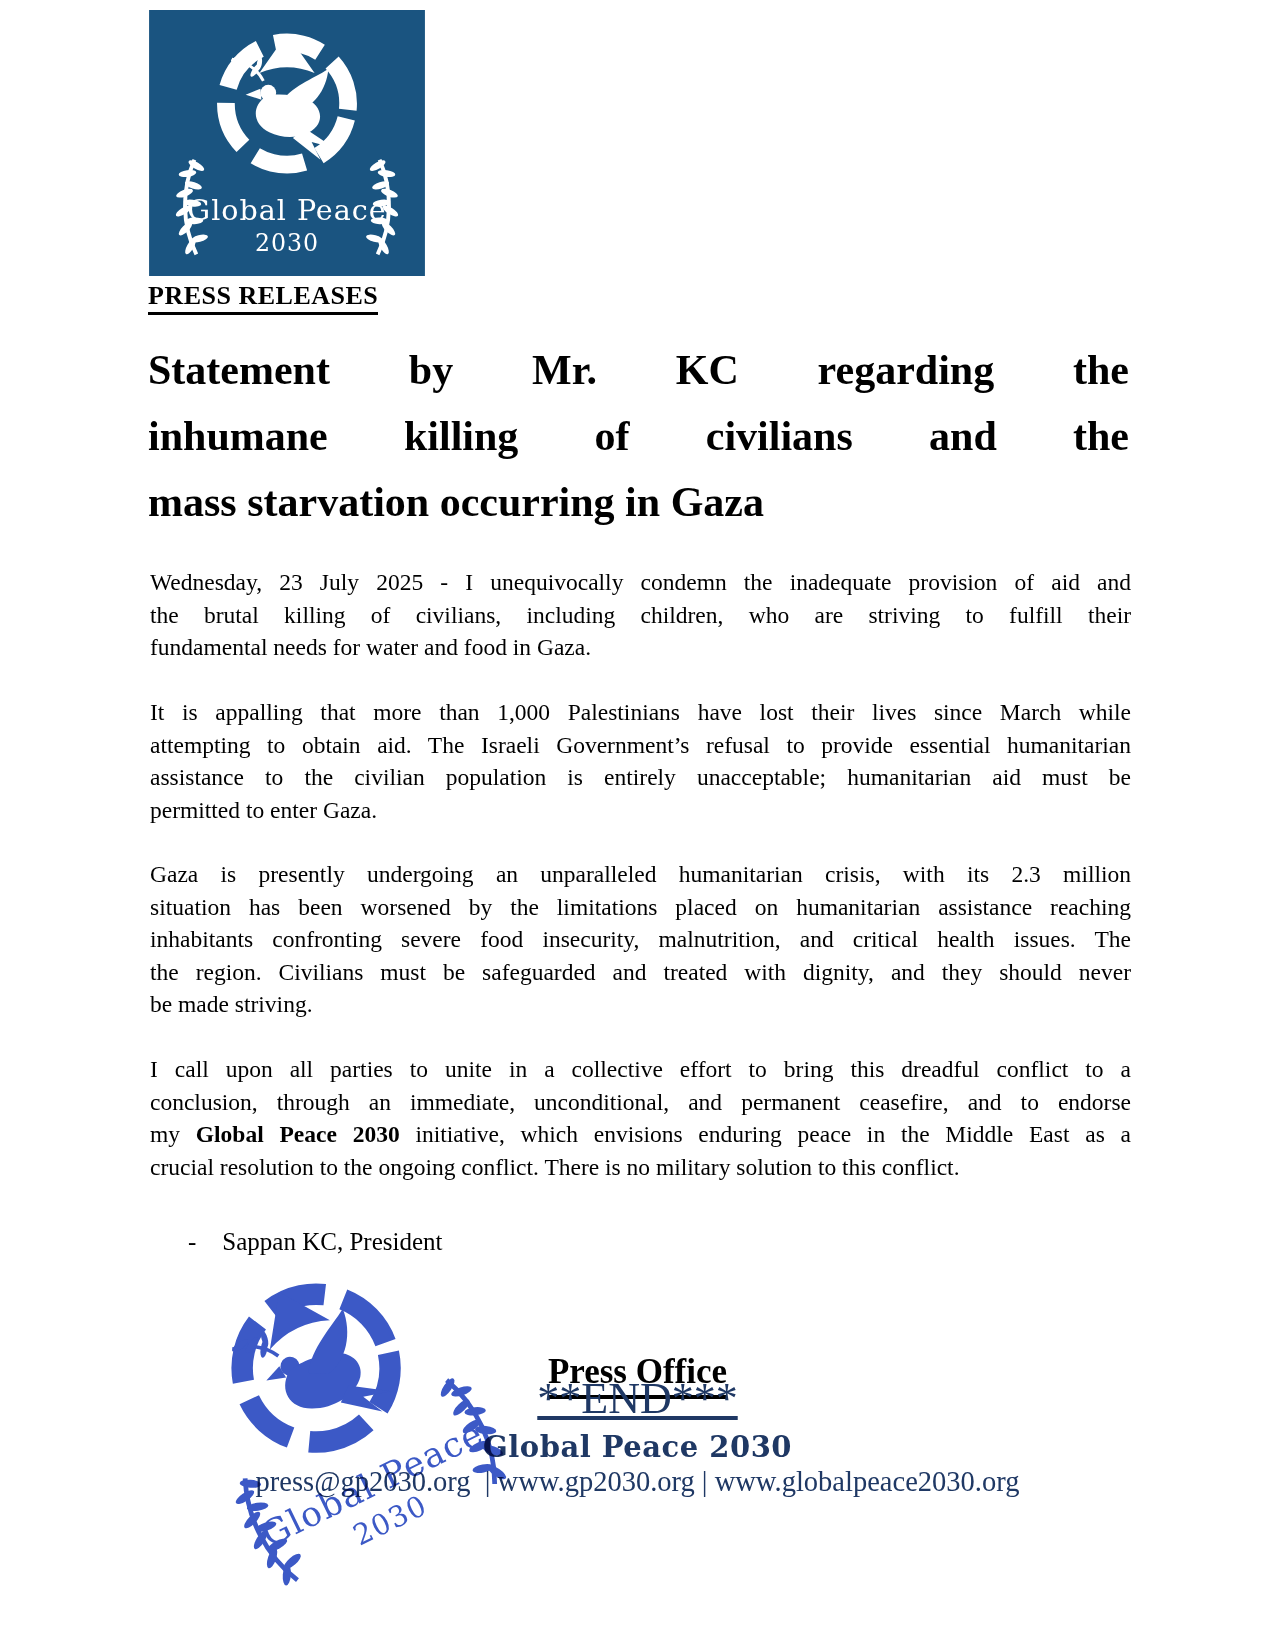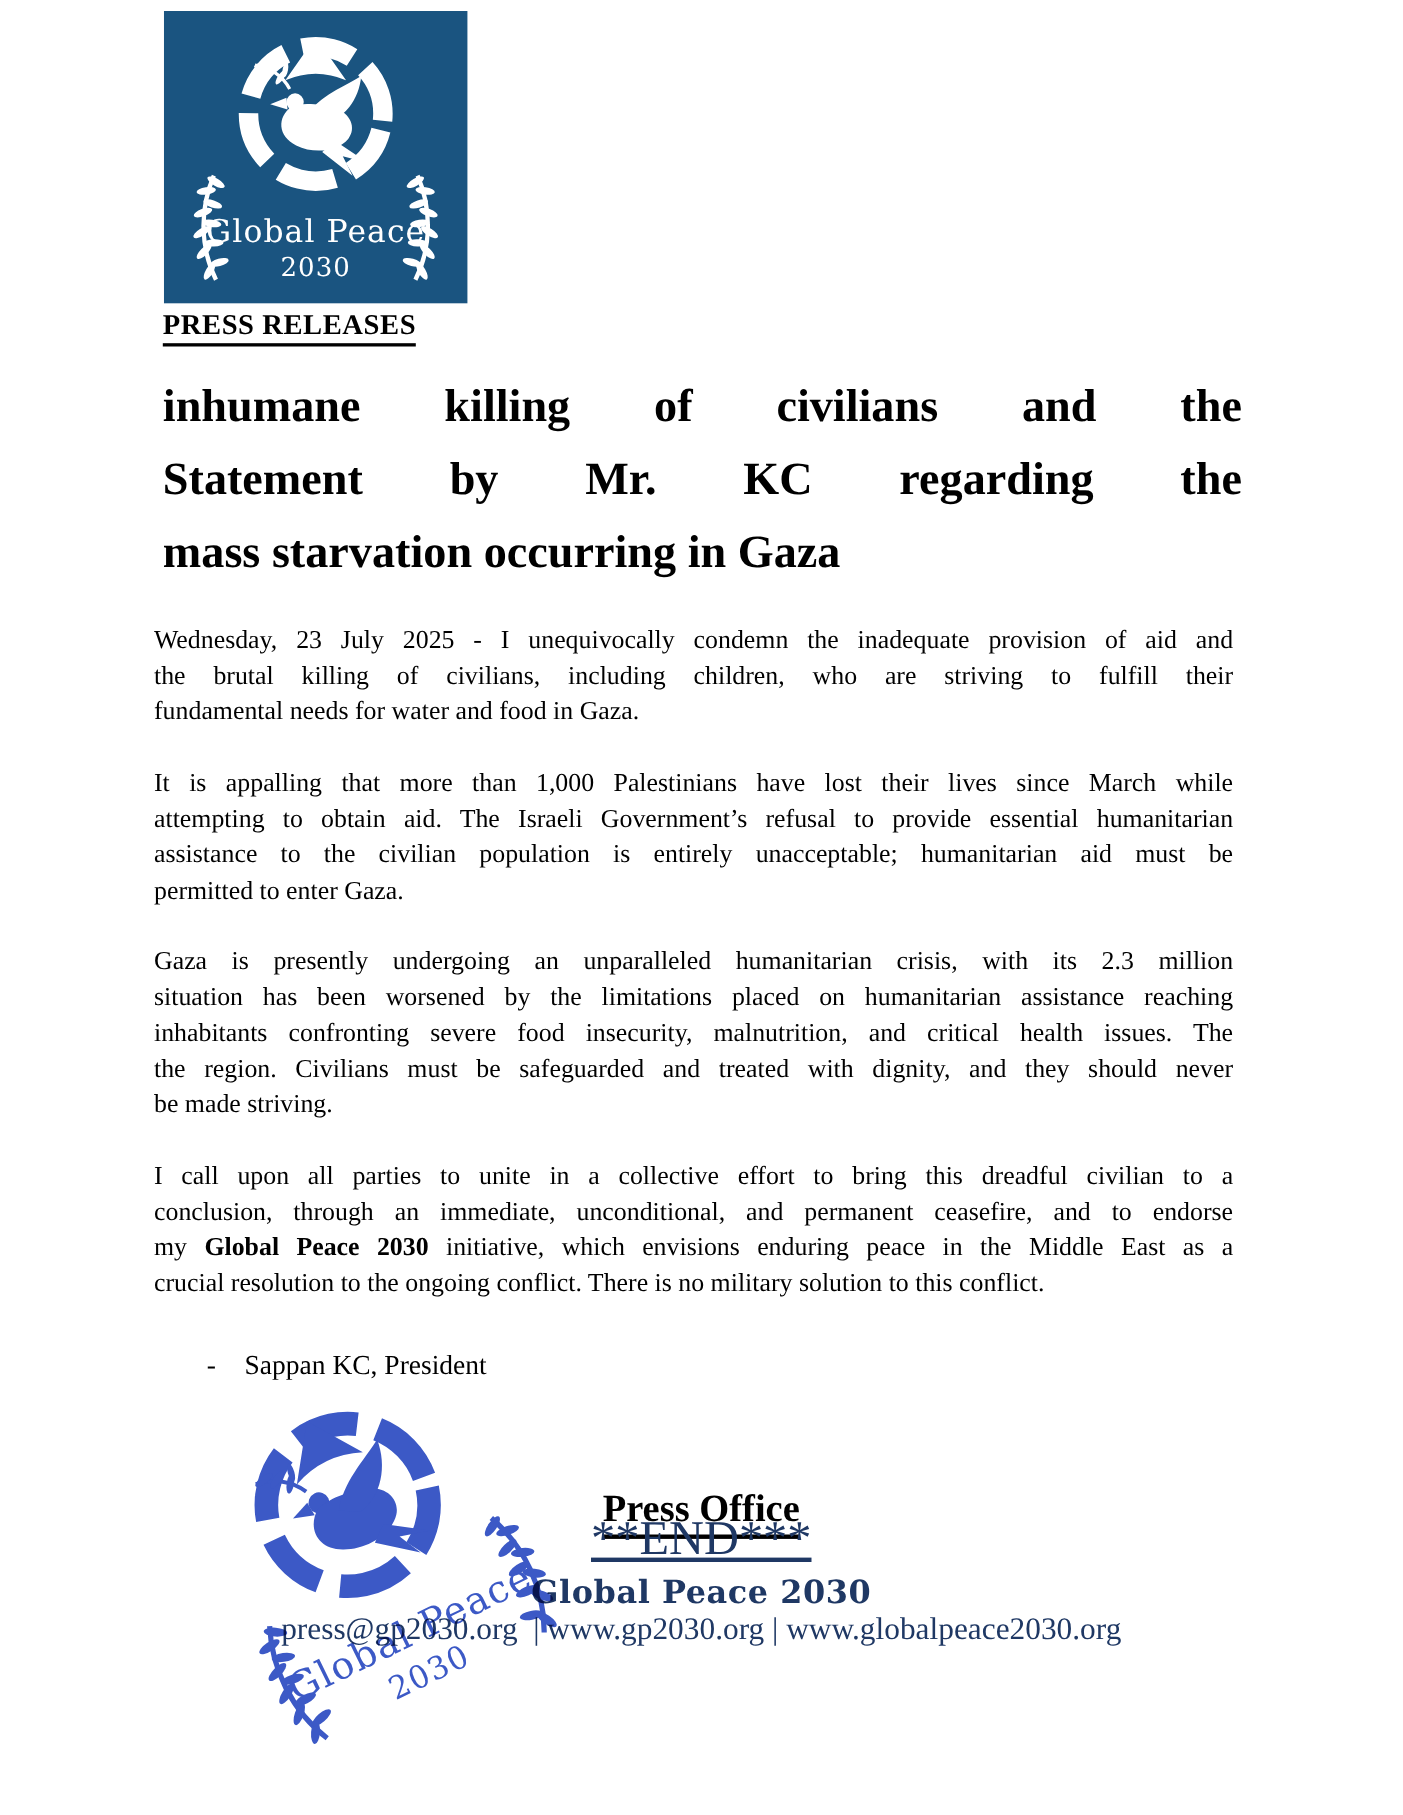--- a/index.html
+++ b/index.html
@@ -19,21 +19,21 @@
   .stamp{
     position:absolute;left:170px;top:1250px;width:334px;height:322px;display:block;
     color:var(--ink);transform:rotate(-26deg);mix-blend-mode:multiply;opacity:.92;z-index:3;
   }
   .kicker{position:absolute;left:148px;top:281px;font-size:26px;font-weight:bold;letter-spacing:.5px;line-height:30px;}
   .kicker span{display:inline-block;border-bottom:3px solid #000;padding-bottom:1px;}
   .title{
     position:absolute;left:148px;top:337px;width:981px;margin:0;
     font-size:42px;font-weight:bold;line-height:66px;color:#000;
   }
-  .para{position:absolute;left:140px;width:981px;font-size:23.5px;line-height:32.5px;font-family:Liberation Serif, serif;}
+  .para{position:absolute;left:150px;width:981px;font-size:23.5px;line-height:32.5px;font-family:Liberation Serif, serif;}
   .jline{text-align:justify;text-align-last:justify;white-space:nowrap;}
   .lline{text-align:left;white-space:nowrap;}
   .b{font-weight:bold;}
   .signature{position:absolute;left:188px;top:1226px;font-size:25px;line-height:32px;display:flex;gap:26px;}
   .press-office{position:absolute;left:0;right:0;top:1318px;text-align:center;font-size:35px;font-weight:bold;line-height:42px;color:#000;z-index:2;}
   .press-office span{display:inline-block;border-bottom:4px solid #000;padding-bottom:2px;margin-top:33px;}
   .end-marker{position:absolute;left:0;right:0;top:1374px;text-align:center;font-size:44px;line-height:50px;color:var(--navy);z-index:2;text-decoration:underline;}
   .org-name{
     position:absolute;left:0;right:0;top:1429px;text-align:center;
     font-family:"DejaVu Serif",serif;font-weight:bold;font-size:29px;line-height:36px;letter-spacing:.5px;color:var(--navy);z-index:2;
@@ -88,22 +88,22 @@
     </defs>
     <rect x="0" y="0" width="280" height="270" fill="var(--logo-bg)"></rect>
     <use href="#gp-art" style="color:#ffffff"></use>
   </svg>
 
   <div class="kicker">
     <span>PRESS RELEASES</span>
   </div>
 
   <h1 class="title">
+    <div class="jline fitline">Statement by Mr. KC regarding the</div>
     <div class="jline fitline">inhumane killing of civilians and the</div>
-    <div class="jline fitline">Statement by Mr. KC regarding the</div>
     <div class="lline">mass starvation occurring in Gaza</div>
   </h1>
 
   <div class="para" style="top:566px">
     <div class="jline fitline">Wednesday, 23 July 2025 - I unequivocally condemn the inadequate provision of aid and</div>
     <div class="jline fitline">the brutal killing of civilians, including children, who are striving to fulfill their</div>
     <div class="lline">fundamental needs for water and food in Gaza.</div>
   </div>
 
   <div class="para" style="top:696px">
@@ -115,21 +115,21 @@
 
   <div class="para" style="top:858px">
     <div class="jline fitline">Gaza is presently undergoing an unparalleled humanitarian crisis, with its 2.3 million</div>
     <div class="jline fitline">situation has been worsened by the limitations placed on humanitarian assistance reaching</div>
     <div class="jline fitline">inhabitants confronting severe food insecurity, malnutrition, and critical health issues. The</div>
     <div class="jline fitline">the region. Civilians must be safeguarded and treated with dignity, and they should never</div>
     <div class="lline">be made striving.</div>
   </div>
 
   <div class="para" style="top:1053px">
-    <div class="jline fitline">I call upon all parties to unite in a collective effort to bring this dreadful civilian to a</div>
+    <div class="jline fitline">I call upon all parties to unite in a collective effort to bring this dreadful conflict to a</div>
     <div class="jline fitline">conclusion, through an immediate, unconditional, and permanent ceasefire, and to endorse</div>
     <div class="jline fitline"><span>my </span><span class="b">Global Peace 2030</span><span> initiative, which envisions enduring peace in the Middle East as a</span></div>
     <div class="lline">crucial resolution to the ongoing conflict. There is no military solution to this conflict.</div>
   </div>
 
   <div class="signature">
     <span>-</span>
     <span>Sappan KC, President</span>
   </div>
 

